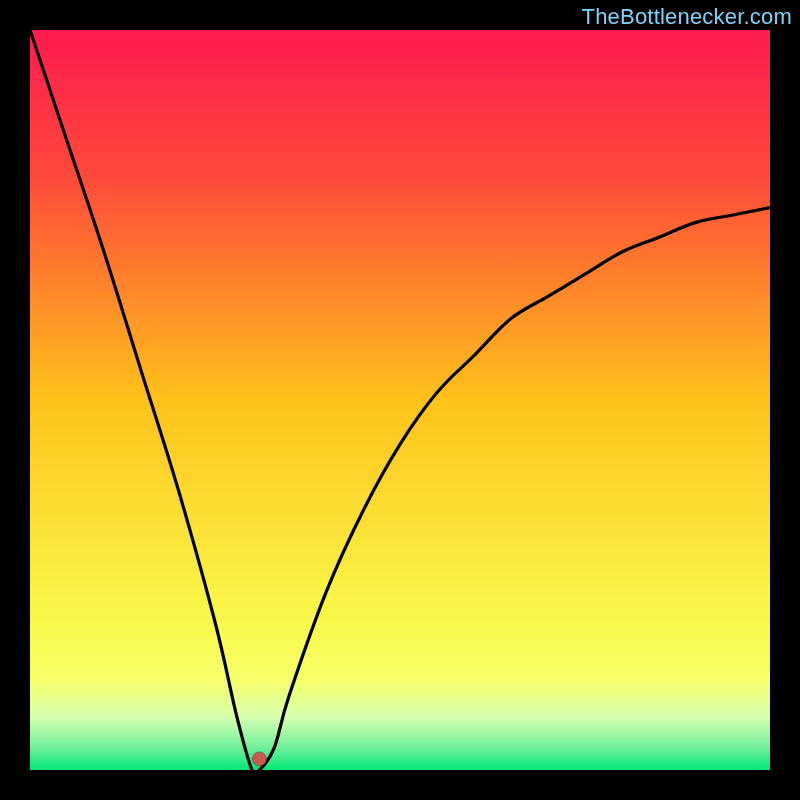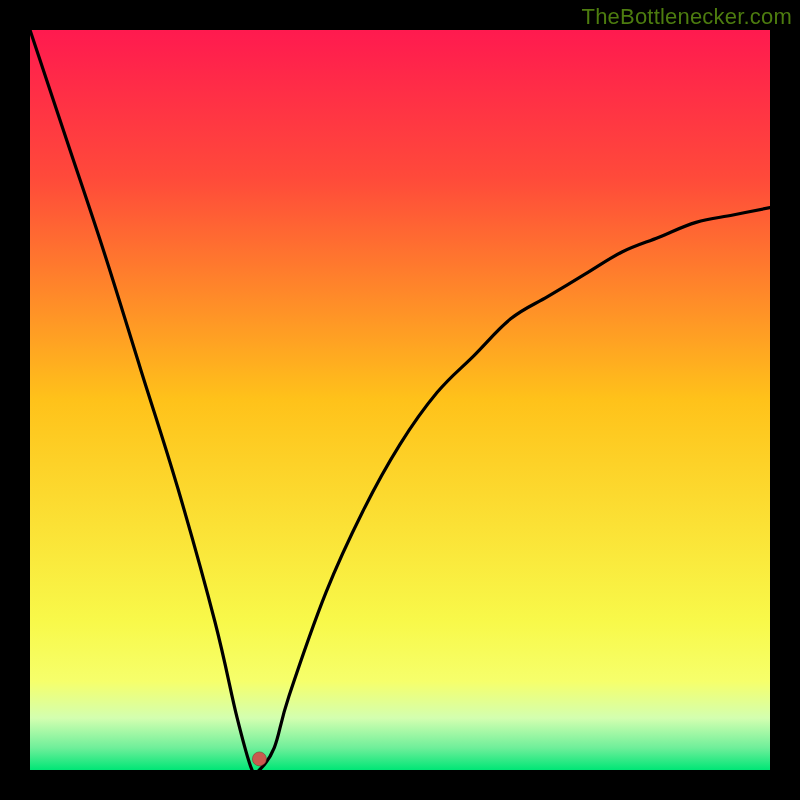--- a/index.html
+++ b/index.html
@@ -14,21 +14,21 @@
   .outer {
     width: 800px;
     height: 800px;
     background: #000;
     position: relative;
   }
   .watermark {
     position: absolute;
     top: 4px;
     right: 8px;
-    color: #4d7c0f;
+    color: #7dd3fc;
     font-size: 22px;
     font-weight: 400;
     letter-spacing: 0.2px;
     z-index: 5;
   }
   .plot-frame {
     position: absolute;
     left: 30px;
     top: 30px;
     width: 740px;

